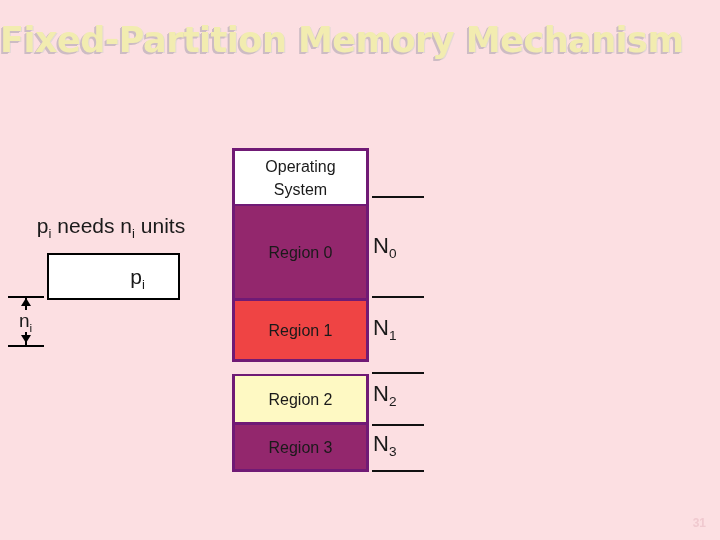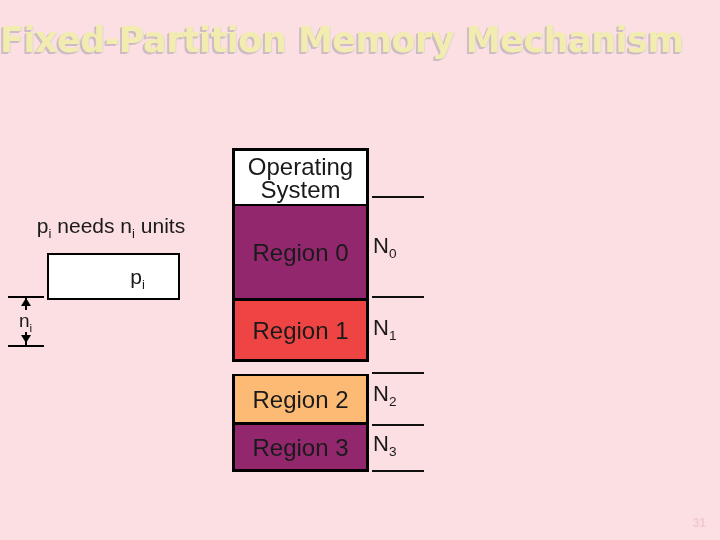--- a/index.html
+++ b/index.html
@@ -123,39 +123,39 @@
     position: absolute;
     left: 232px;
     top: 148px;
     width: 137px;
     height: 324px;
   }
   .mem-block {
     position: absolute;
     left: 0;
     width: 137px;
-    border: 3px solid #000000;
+    border: 3px solid #701a75;
     box-sizing: border-box;
     display: flex;
     align-items: center;
     justify-content: center;
     text-align: center;
     color: #1a1a1a;
-    font-size: 24px;
+    font-size: 16px;
     line-height: 23px;
   }
   #mem-os {
     top: 0px;
     height: 58px;
     background: #ffffff;
     border-bottom-width: 2px;
   }
   #mem-region-0 { top: 56px;  height: 97px; background: #93276d; border-top-width: 2px; }
   #mem-region-1 { top: 151px; height: 63px; background: #ef4444; border-top-width: 2px; }
-  #mem-region-2 { top: 226px; height: 51px; background: #fdba74; border-top-width: 2px; }
+  #mem-region-2 { top: 226px; height: 51px; background: #fef9c3; border-top-width: 2px; }
   #mem-region-3 { top: 275px; height: 49px; background: #93276d; border-top-width: 2px; }
 
   
   #size-labels {
     position: absolute;
     left: 372px;
     top: 148px;
     width: 58px;
     height: 330px;
   }

